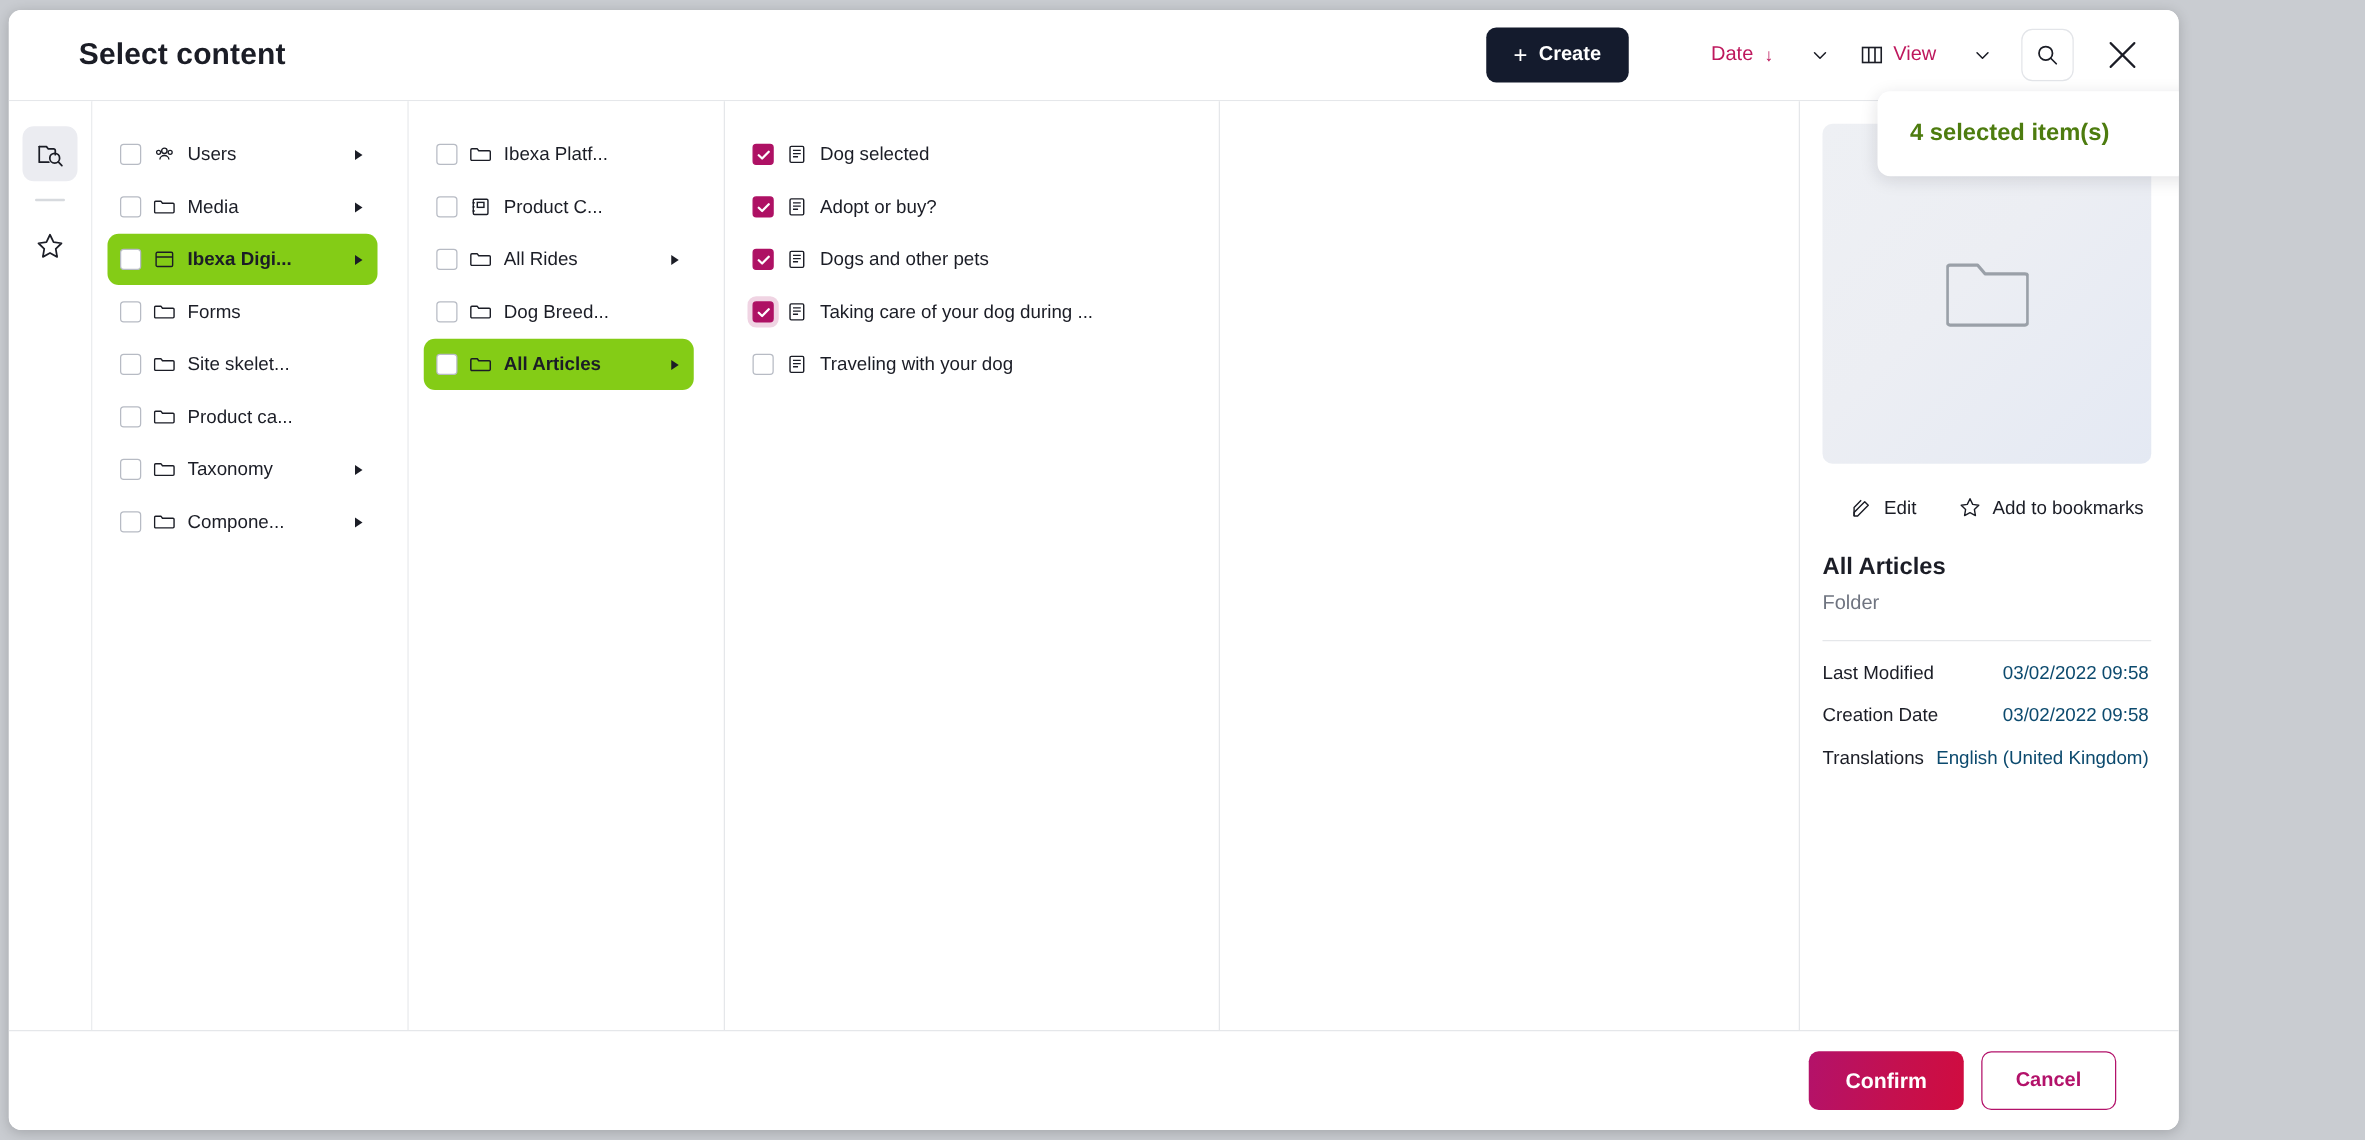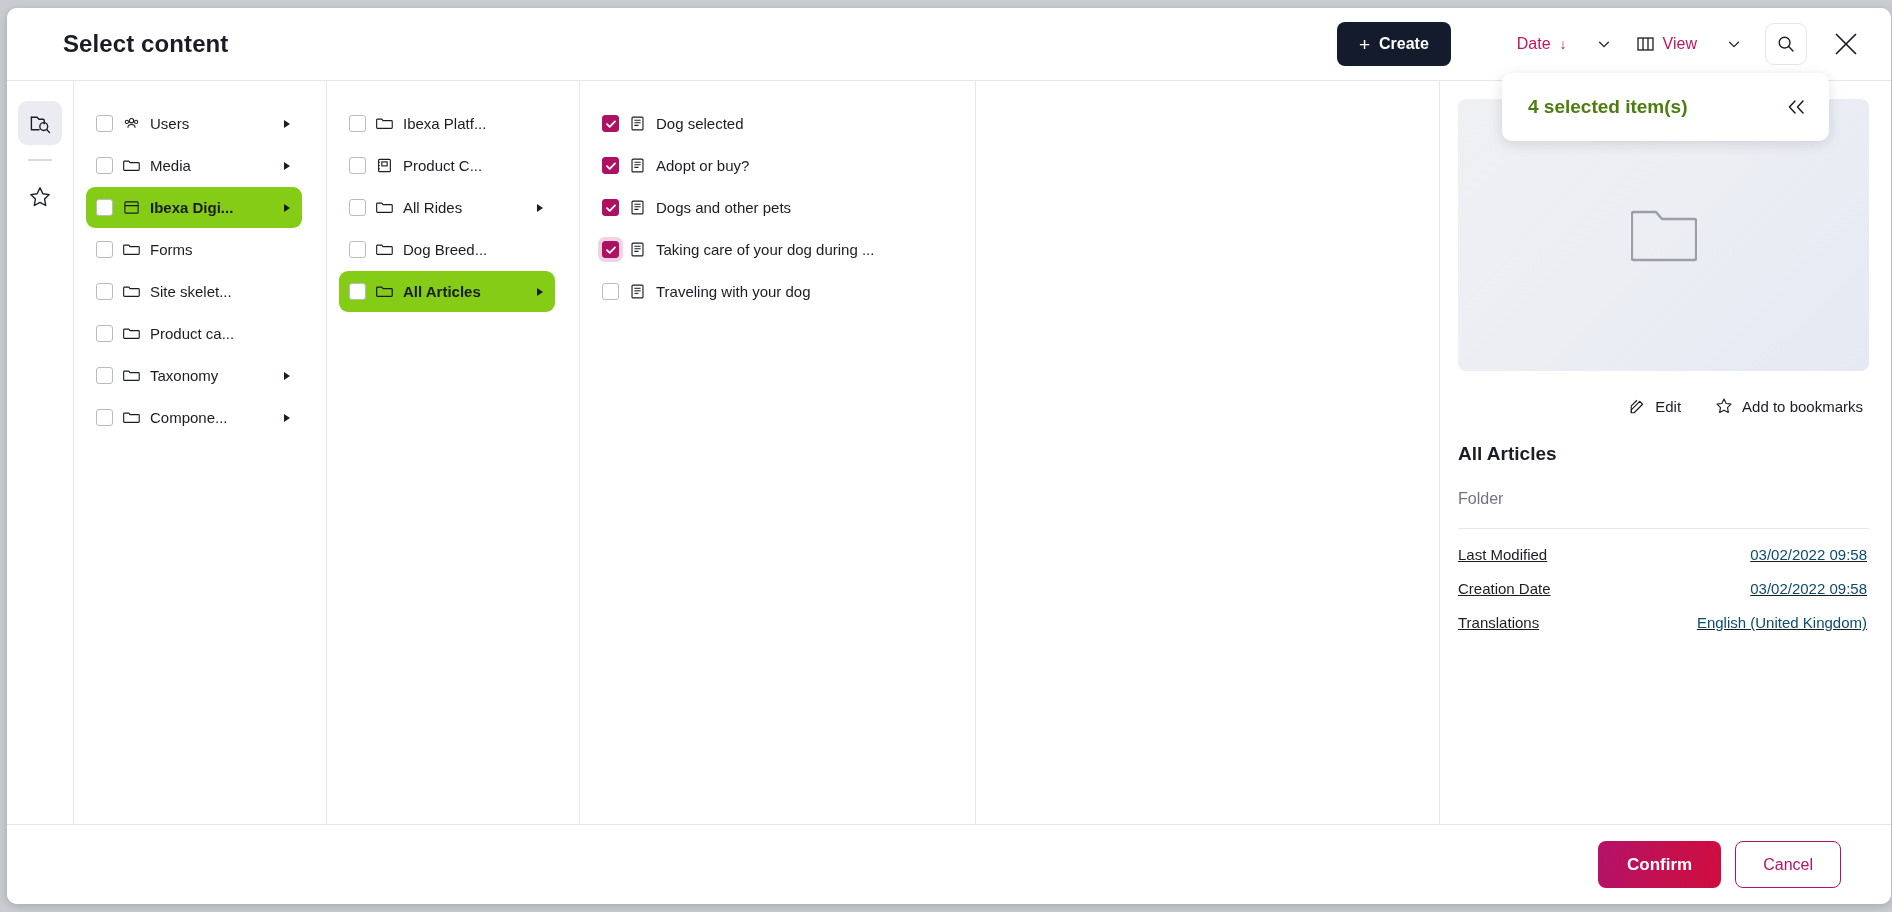--- a/index.html
+++ b/index.html
@@ -5,21 +5,21 @@
   * { box-sizing: border-box; margin: 0; padding: 0; }
   html, body {
     width: 1892px; height: 912px;
     background: #c9ccd1;
     font-family: "Liberation Sans", sans-serif;
     overflow: hidden;
   }
   .modal {
     position: absolute;
     left: 7px; top: 8px;
-    width: 1884px; height: 896px;
+    width: 1736px; height: 896px;
     background: #ffffff;
     border-radius: 10px;
     box-shadow: 0 2px 10px rgba(0,0,0,.18);
     display: flex;
     flex-direction: column;
     overflow: hidden;
   }
 
   
   .header {
@@ -167,27 +167,26 @@
   .pv-actions {
     display: flex; align-items: center; justify-content: flex-end;
     gap: 34px;
     padding: 26px 6px 0 0;
   }
   .pv-action {
     display: flex; align-items: center; gap: 9px;
     font-size: 15px; color: #1b1d26; cursor: pointer;
   }
   .pv-name { font-size: 19px; font-weight: bold; color: #1b1d26; margin-top: 28px; }
-  .pv-type { font-size: 16px; color: #6f7480; margin-top: 25px; }
+  .pv-type { font-size: 16px; color: #6f7480; margin-top: 9px; }
   .pv-divider { height: 1px; background: #e5e7ea; margin-top: 20px; }
   .pv-meta-row {
     display: flex; justify-content: space-between; align-items: center;
     font-size: 15px; color: #1b1d26;
     padding: 17px 2px 0 0;
-    text-decoration: underline;
   }
   .pv-meta-val { color: #0c4a6e; }
 
   
   .sel-card {
     position: absolute;
     left: 62px; top: -8px;
     width: 327px; height: 68px;
     background: #fff;
     border-radius: 10px;
@@ -212,21 +211,21 @@
     border-radius: 8px;
     background: linear-gradient(100deg,#b3126a 0%,#c4104f 55%,#d00c3f 100%);
     color: #fff; font-size: 17px; font-weight: bold;
     display: flex; align-items: center; justify-content: center;
     cursor: pointer;
   }
   .btn-cancel {
     height: 47px; padding: 0 27px;
     border-radius: 8px;
     border: 1px solid #b3126a;
-    color: #b3126a; font-size: 16px; font-weight: normal;
+    color: #b3126a; font-size: 16px; font-weight: bold;
     background: #fff;
     display: flex; align-items: center; justify-content: center;
     cursor: pointer;
   }
 </style>
 </head>
 <body>
 
 <div class="modal">
 

